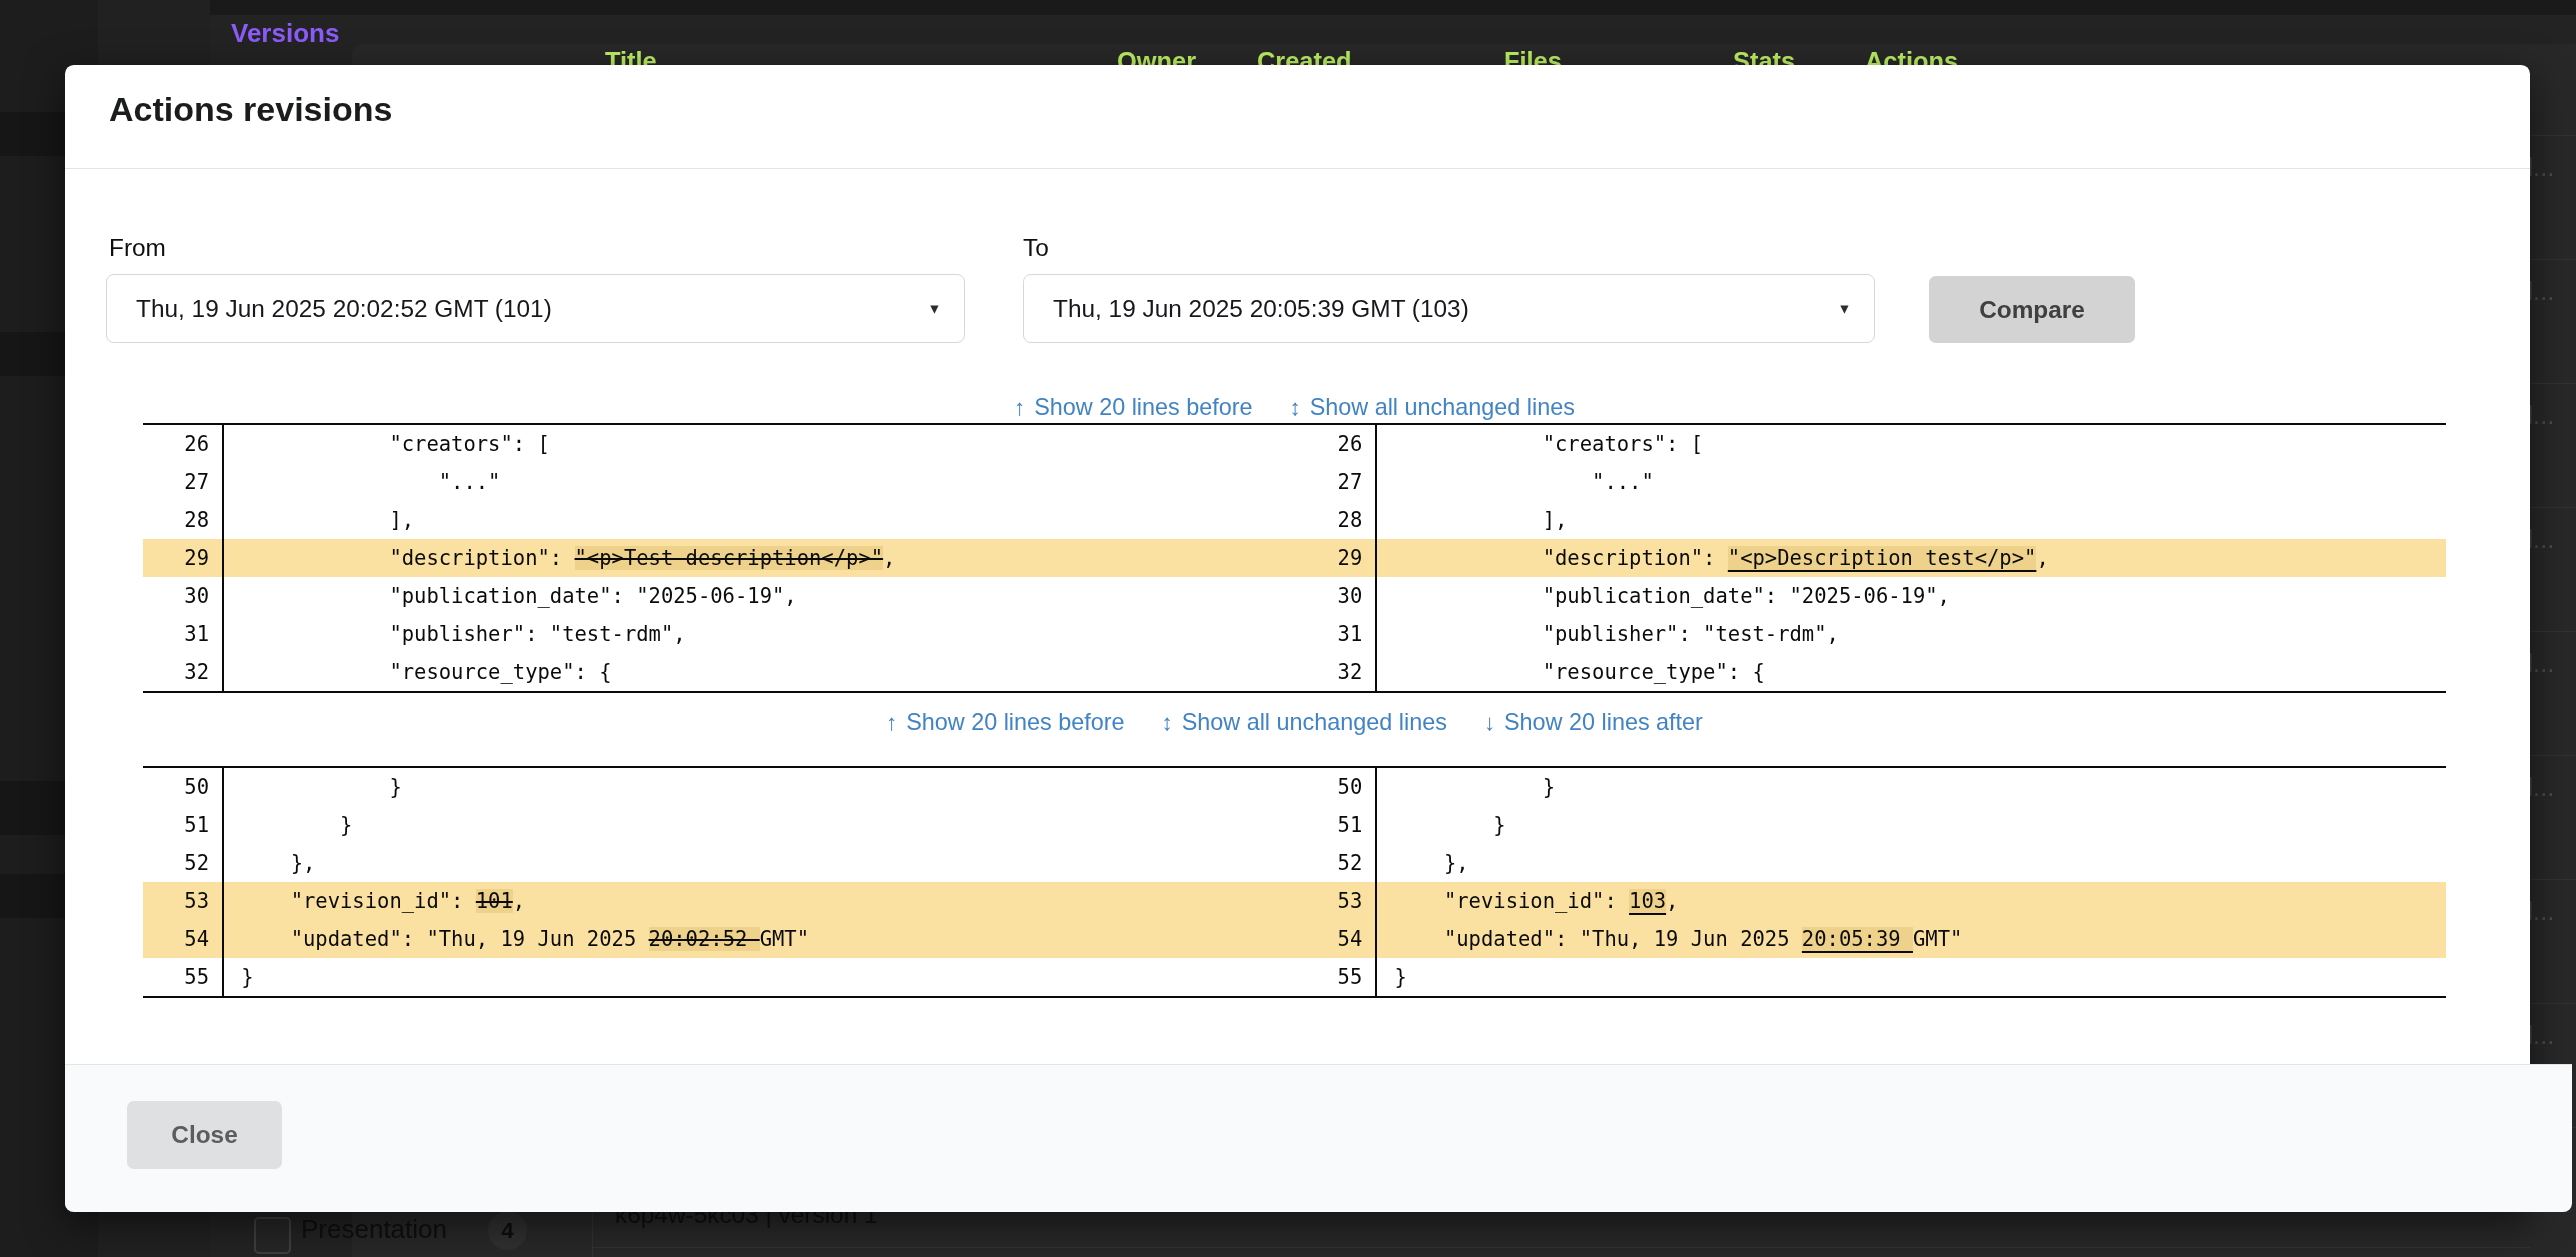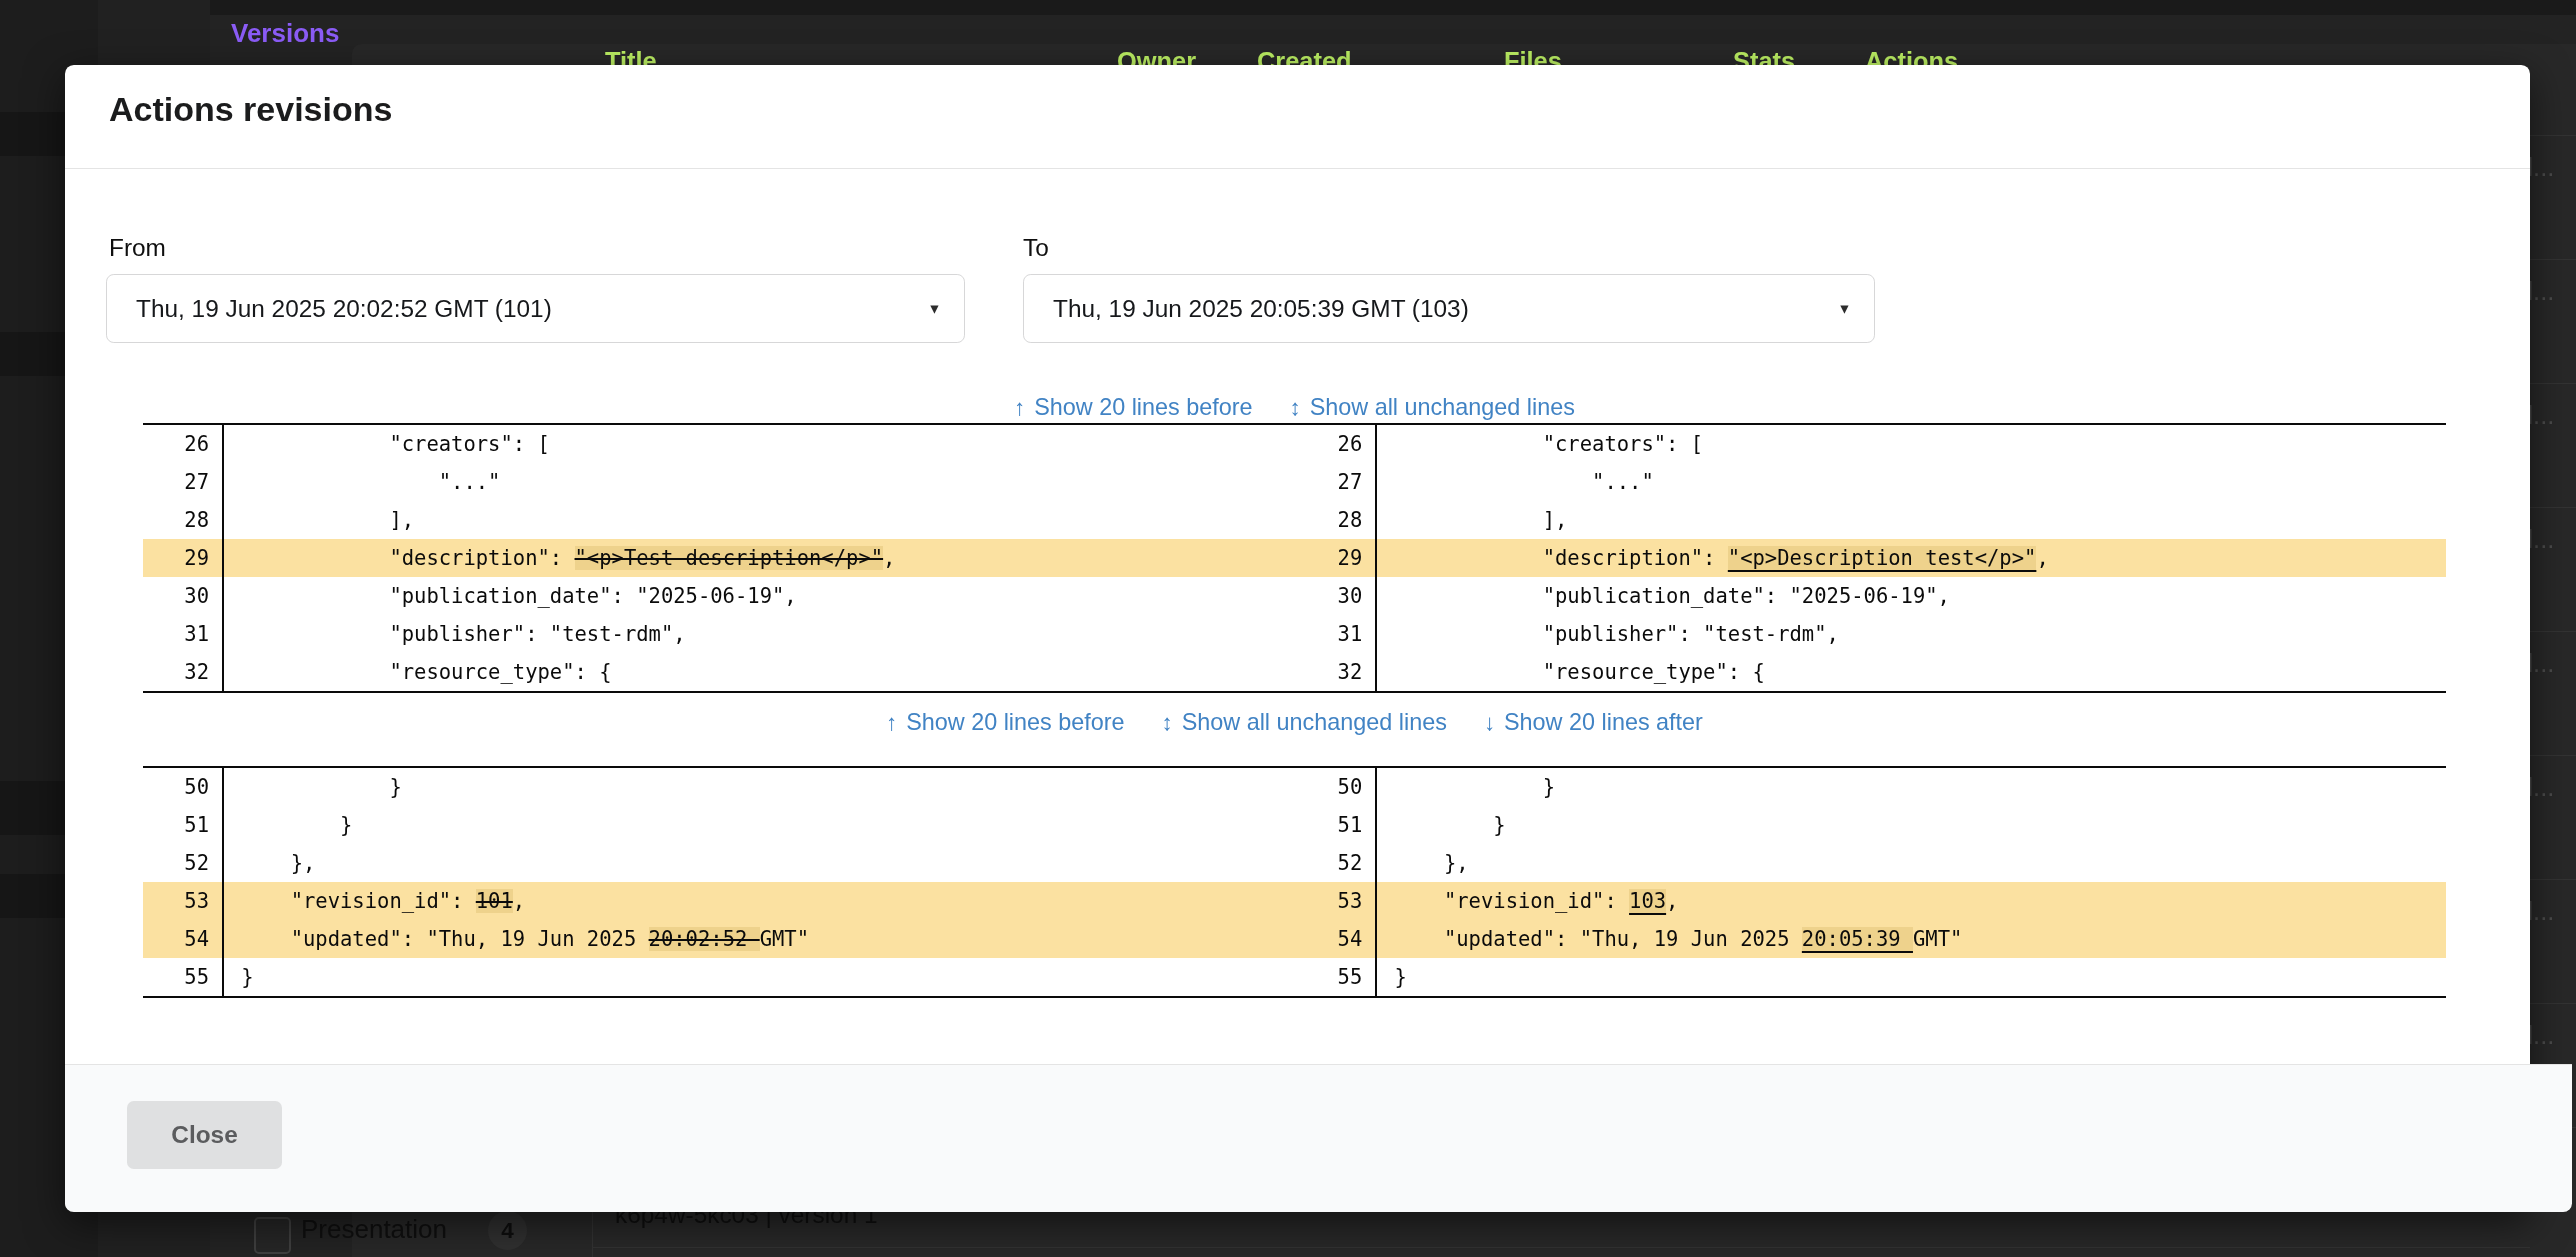--- a/index.html
+++ b/index.html
@@ -137,20 +137,21 @@
       <span>Thu, 19 Jun 2025 20:02:52 GMT (101)</span>
       <span class="caret">▾</span>
     </div>
 
     <span class="ctl-label lbl-to">To</span>
     <div class="dropdown dd-to">
       <span>Thu, 19 Jun 2025 20:05:39 GMT (103)</span>
       <span class="caret">▾</span>
     </div>
 
+    <button class="btn btn-compare">Compare</button>
 
     <div class="exp exp-top" id="exp-top">
         <a>
           <span class="arr">↑</span>
           <span>Show 20 lines before</span>
         </a>
         <a>
           <span class="arr">↕</span>
           <span>Show all unchanged lines</span>
         </a>

